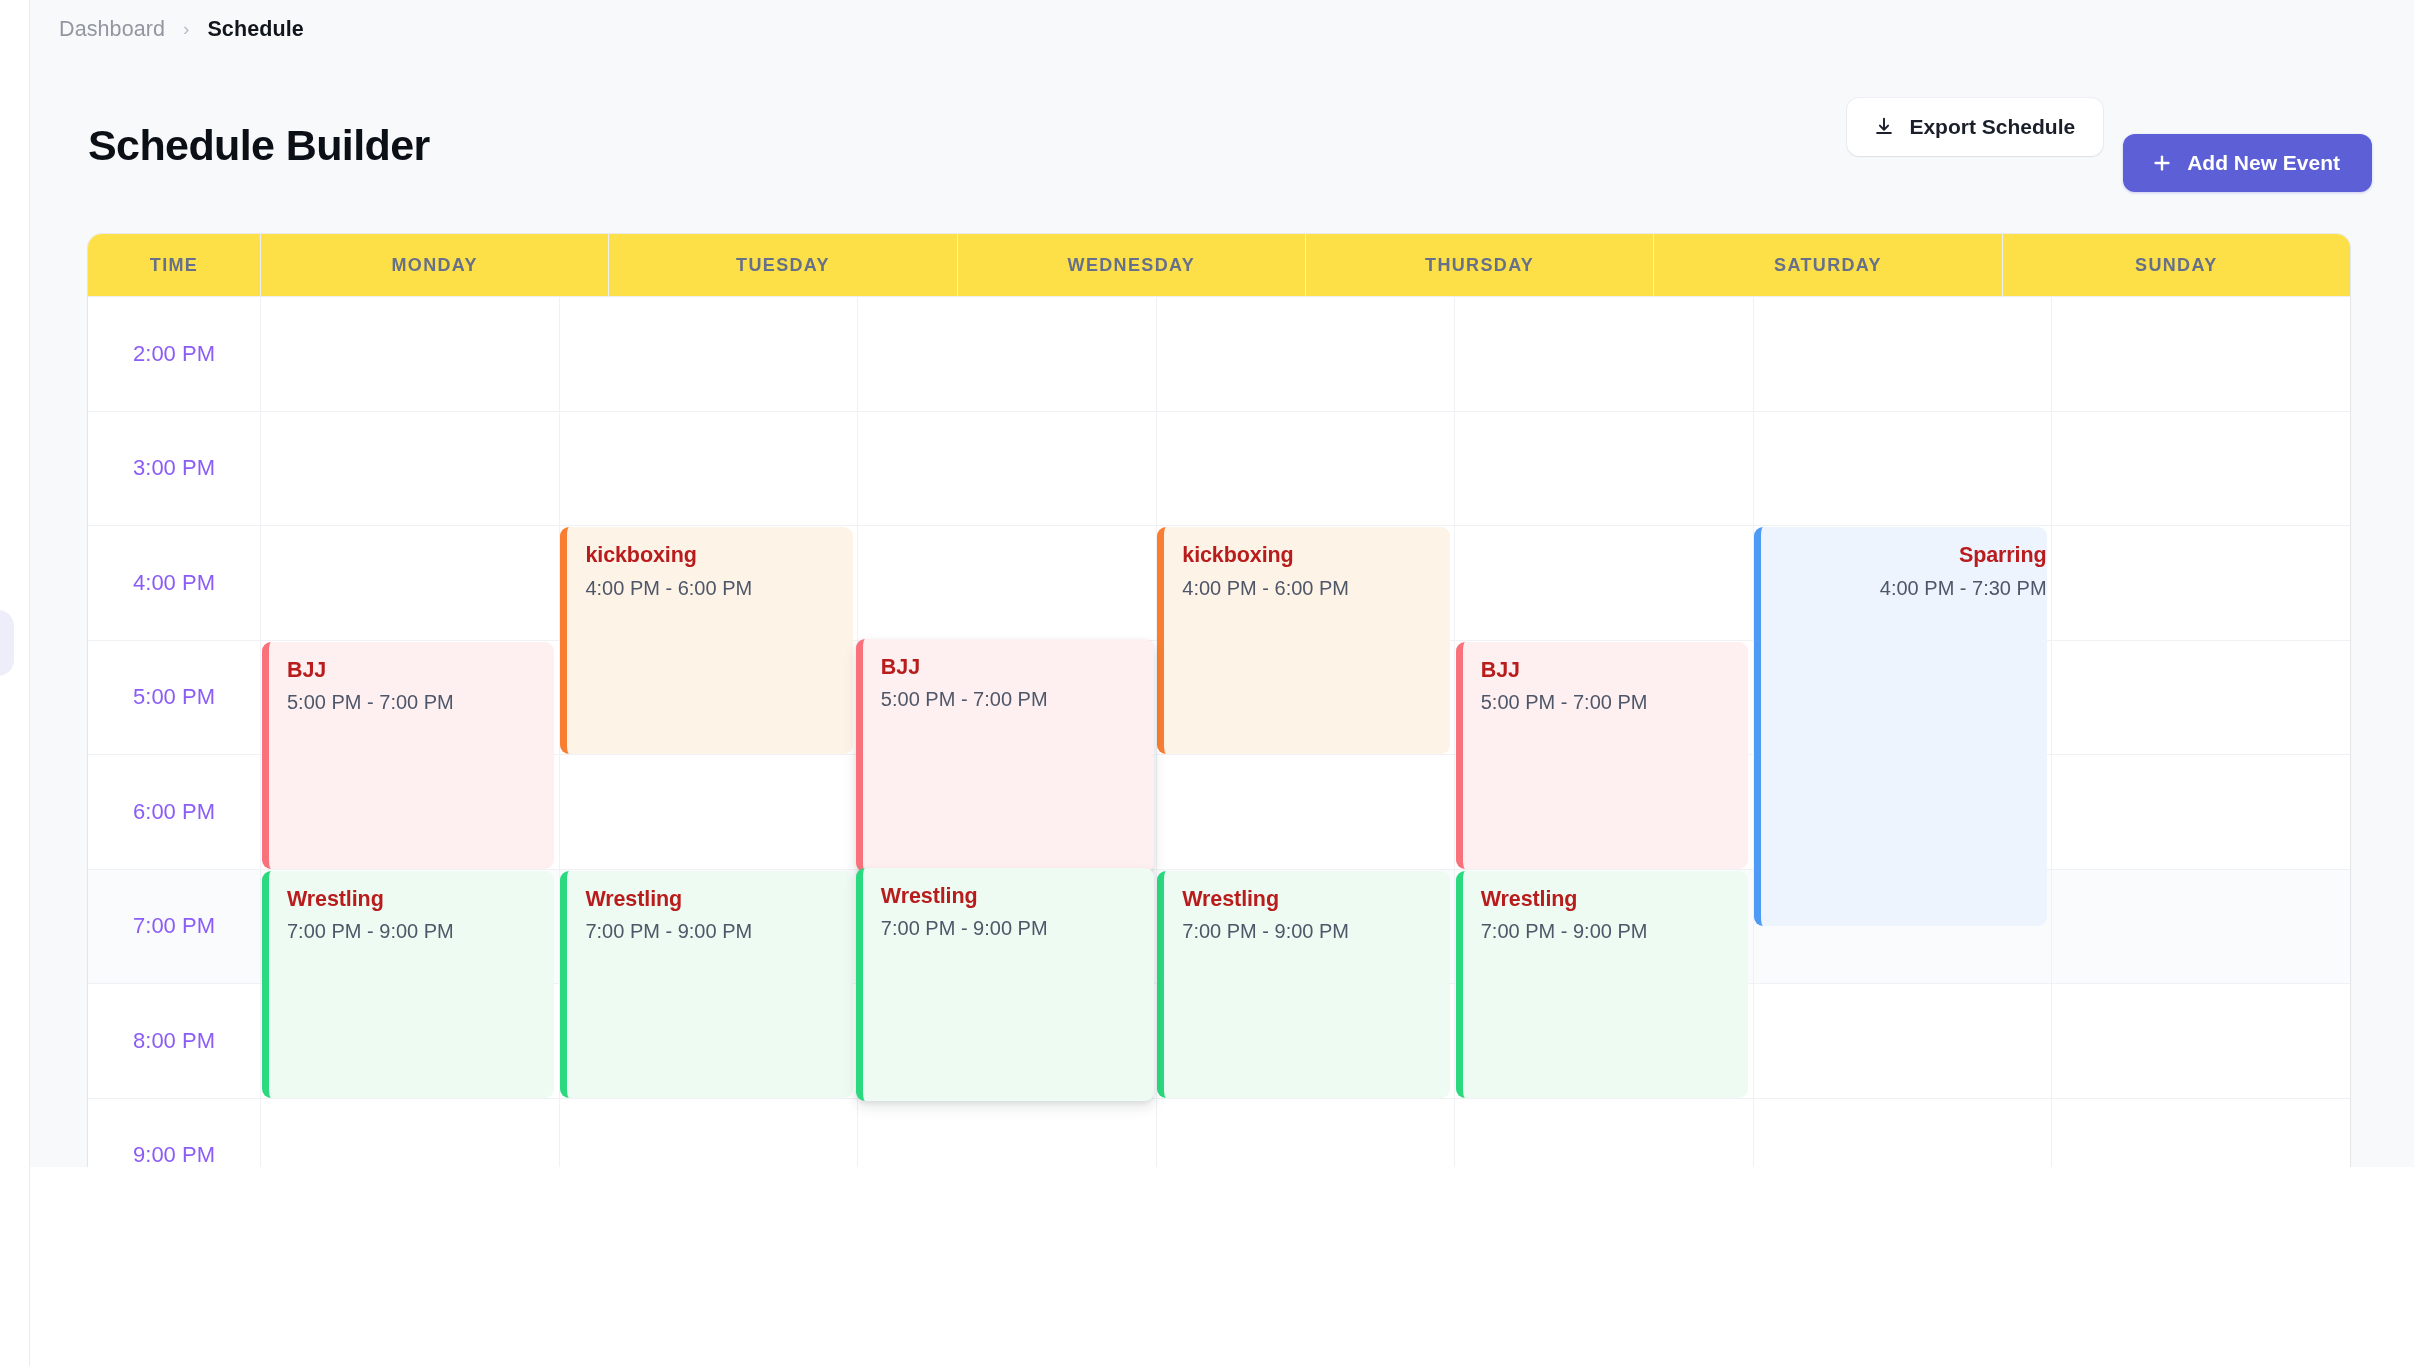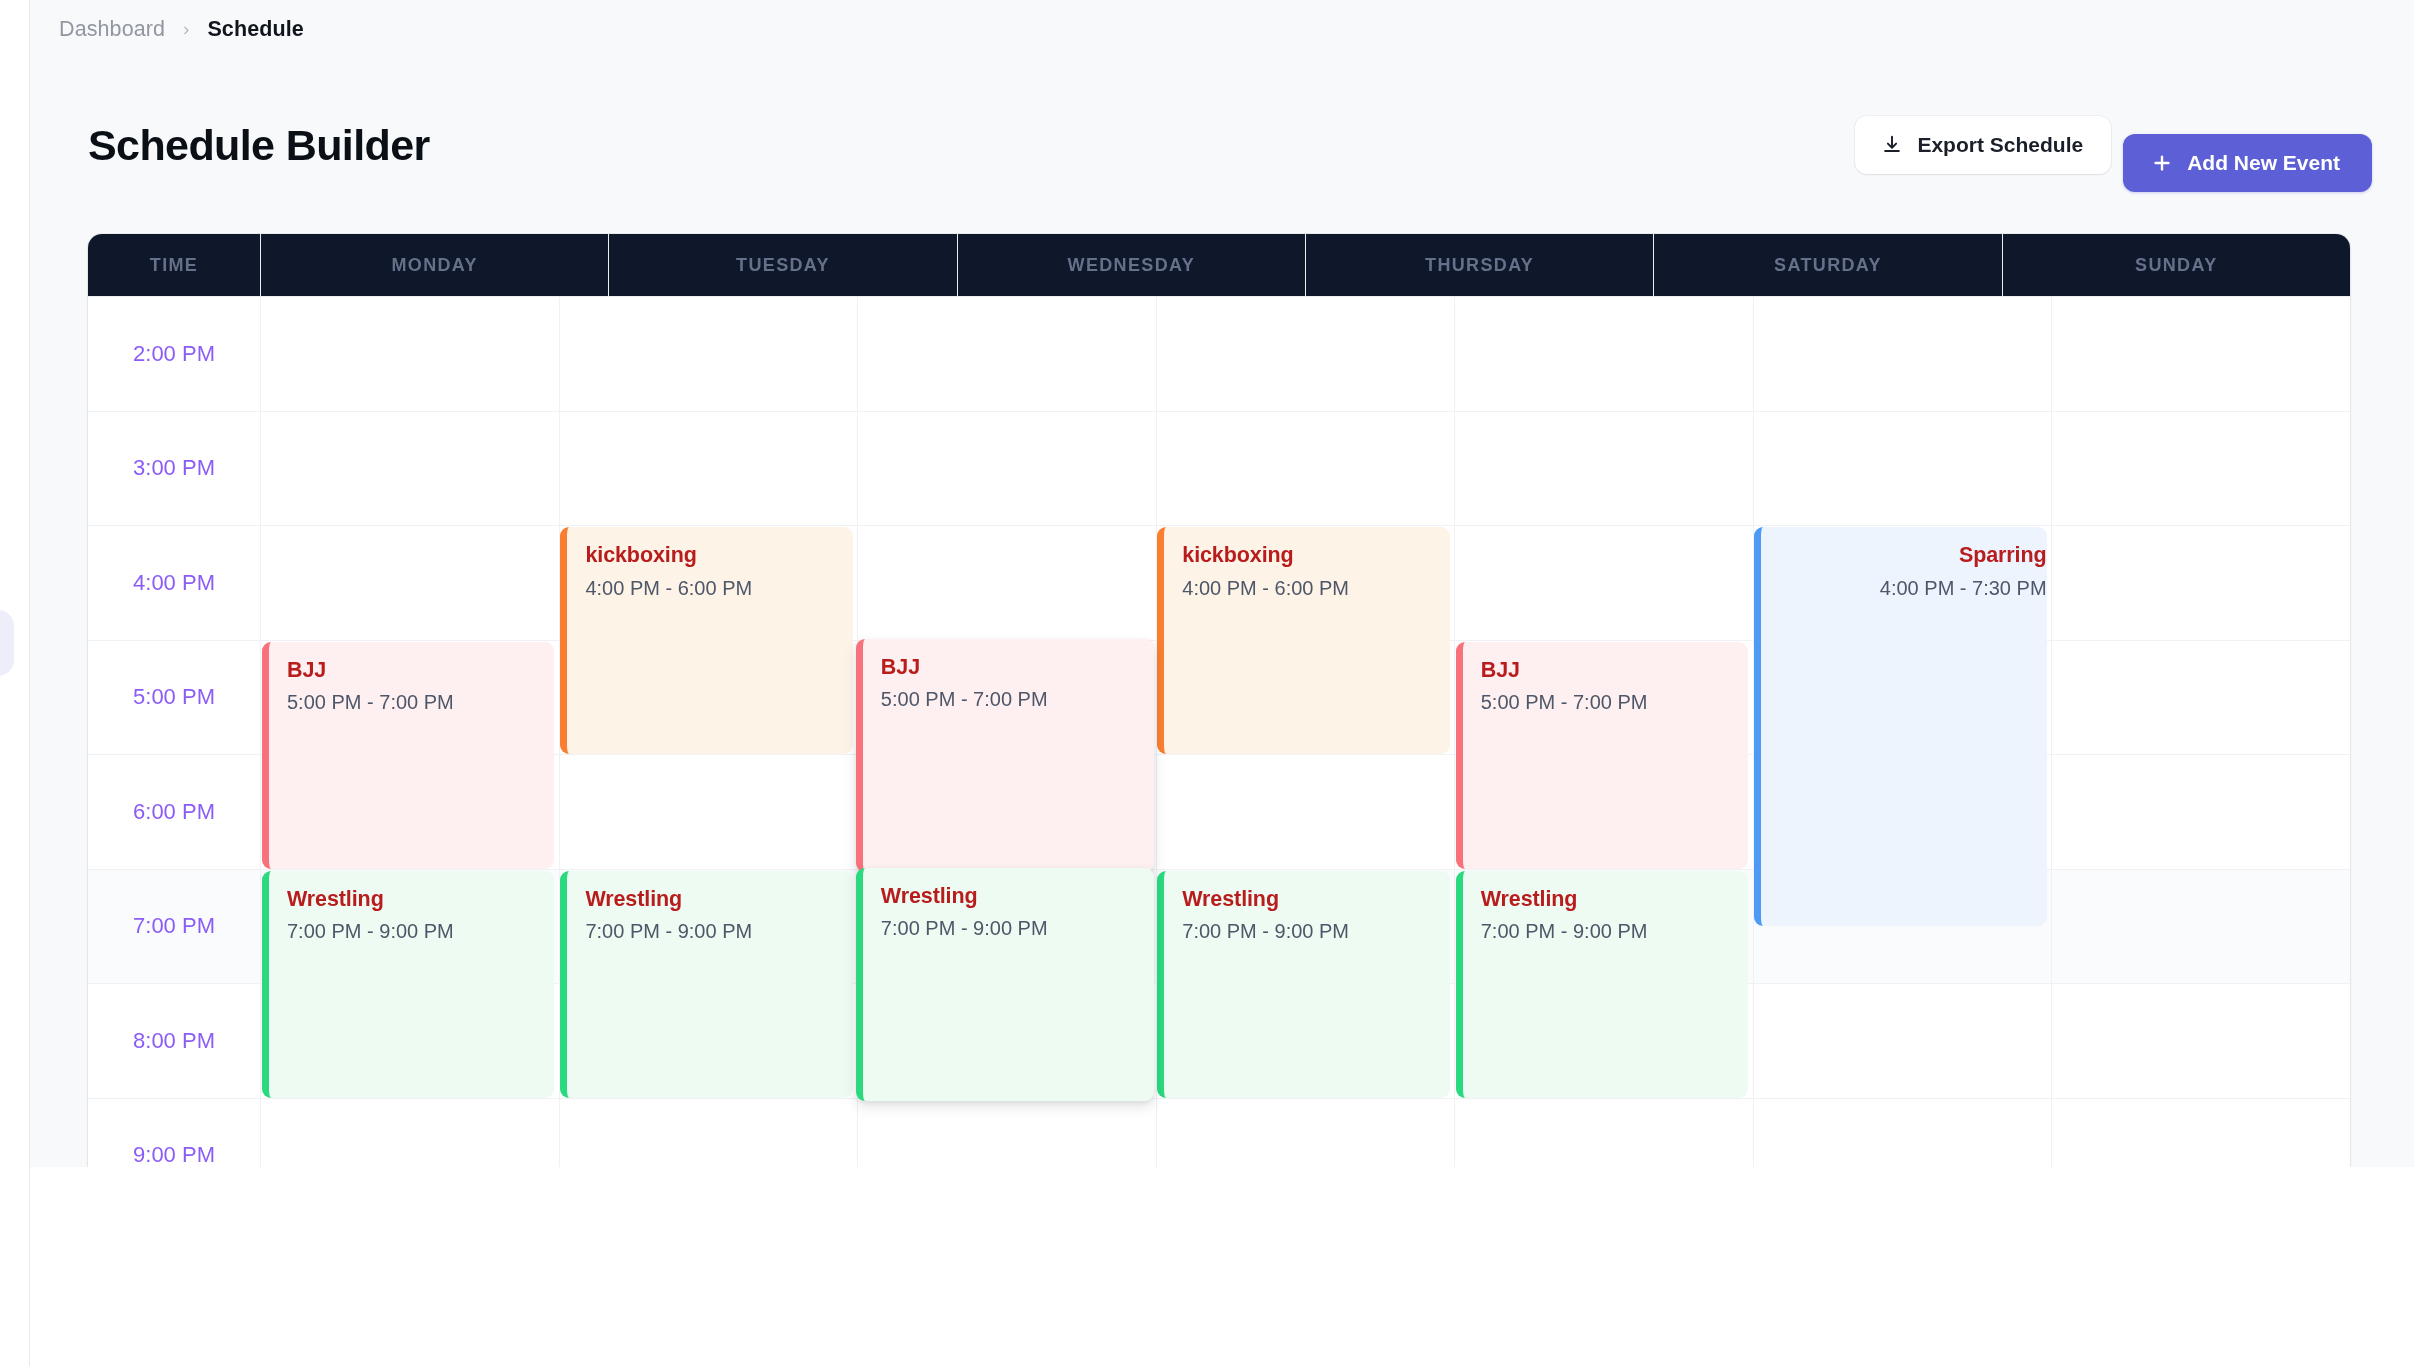--- a/index.html
+++ b/index.html
@@ -86,22 +86,22 @@
     padding: 40px 42px 0 58px;
   }
   .page-title {
     font-size: 43px;
     font-weight: 700;
     color: #0b0f16;
     letter-spacing: -.6px;
   }
   .head-actions {
     display: flex;
-    align-items: center;
-    gap: 12px;
+    align-items: flex-start;
+    gap: 20px;
   }
 
   .btn {
     display: inline-flex;
     align-items: center;
     gap: 14px;
     height: 58px;
     border-radius: 12px;
     font-size: 21px;
     font-weight: 700;
@@ -135,21 +135,21 @@
 
   .grid {
     position: relative;
     width: 100%;
   }
 
   
   .grid-head {
     display: flex;
     height: 63px;
-    background: #0f172a;
+    background: #fde047;
     border-bottom: 1px solid #eceef2;
   }
   .grid-head .hcell {
     display: flex;
     align-items: center;
     justify-content: center;
     font-size: 18px;
     font-weight: 700;
     letter-spacing: 1.35px;
     color: #67708a;

